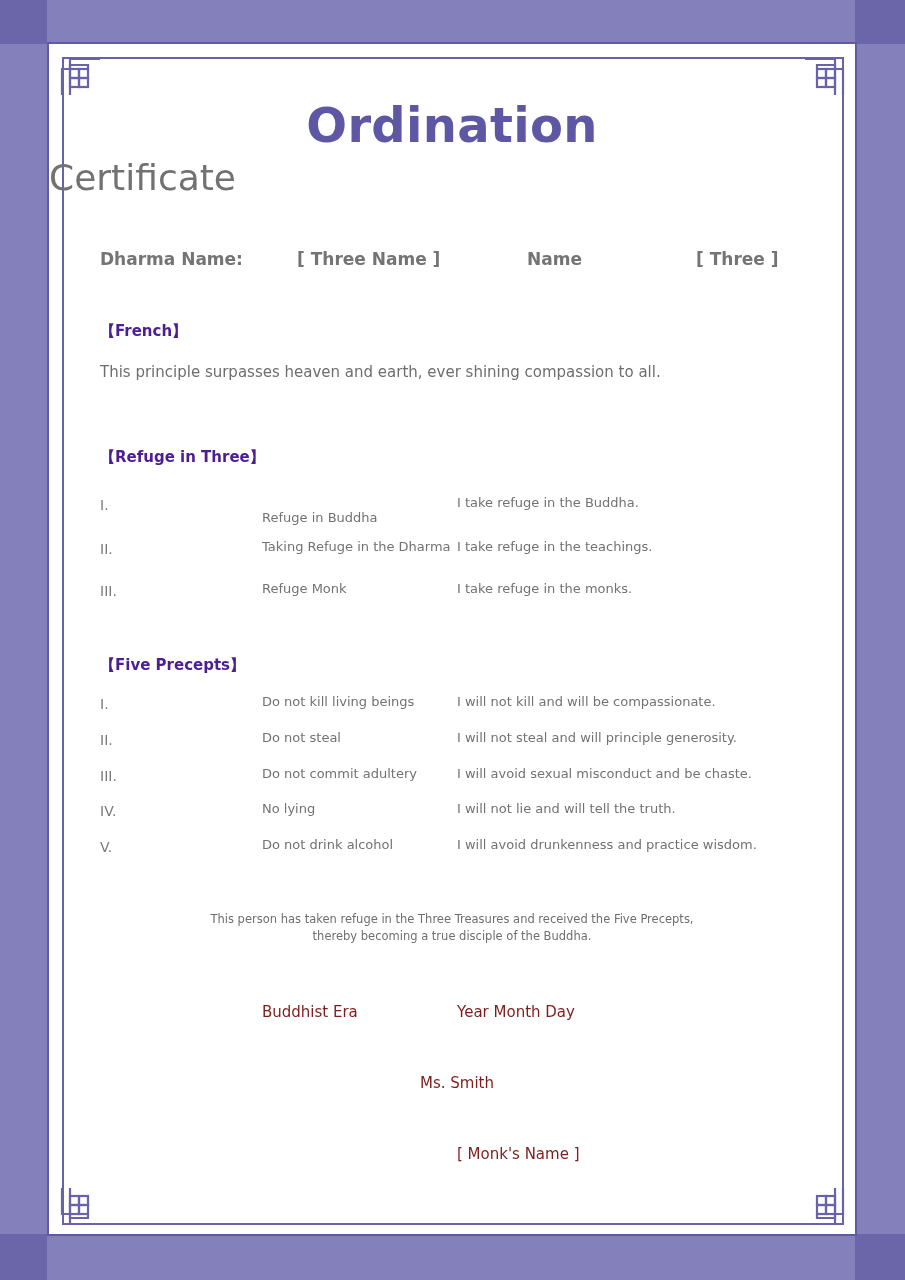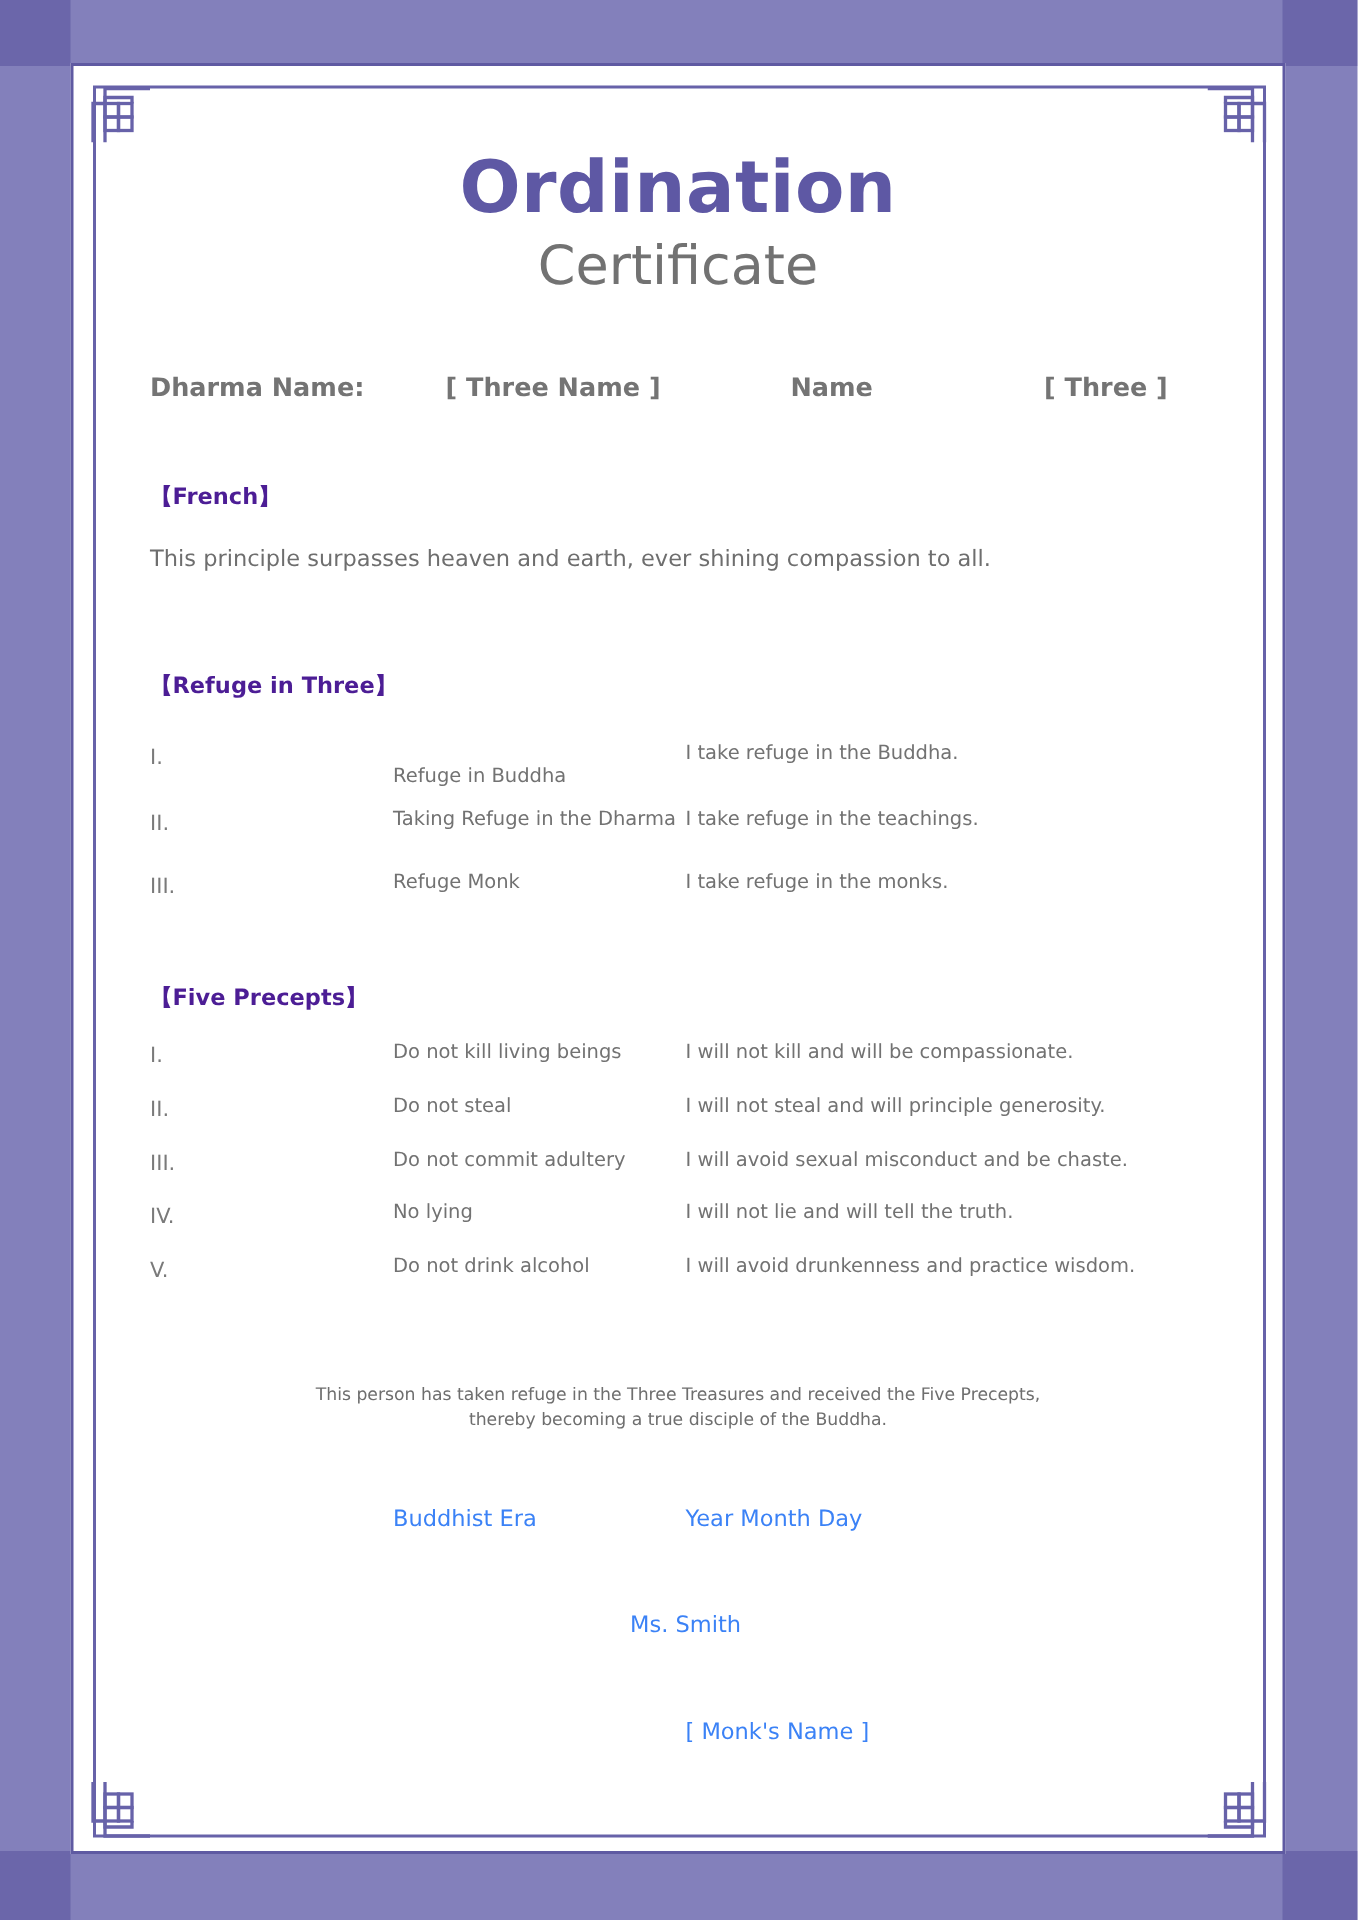--- a/index.html
+++ b/index.html
@@ -31,35 +31,35 @@
   .knot.tr { right: 10px; top: 11px; }
   .knot.bl { left: 11px; bottom: 6px; }
   .knot.br { right: 10px; bottom: 6px; }
 
   .abs { position: absolute; white-space: nowrap; }
   .title {
     left: 0; width: 806px; top: 53px; text-align: center;
     font-size: 48px; font-weight: bold; color: #5e58a4; letter-spacing: 0.3px;
   }
   .subtitle {
-    left: 0; width: 806px; top: 113px; text-align: center;
+    left: 0; width: 806px; top: 113px; text-align: left;
     font-size: 36px; color: #727272;
   }
   .name-row { font-size: 17px; font-weight: bold; color: #747474; top: 205px; }
 
   .section-head { font-size: 15px; font-weight: bold; color: #4c1d95; }
   .body-text { font-size: 15px; color: #6e6e6e; }
   .numeral { font-size: 14px; color: #7a7a7a; }
   .item-name { font-size: 13px; color: #727272; }
   .item-vow { font-size: 13px; color: #727272; }
   .declaration {
     left: 0; width: 806px; top: 860px; text-align: center;
     font-size: 11.5px; line-height: 17px; color: #6e6e6e; white-space: normal;
   }
-  .sig { font-size: 15px; color: #3b82f6; text-align: right; }
+  .sig { font-size: 15px; color: #7f1d1d; text-align: right; }
 </style>
 </head>
 <body>
 
 <div class="bg-corner tl"></div>
 <div class="bg-corner tr"></div>
 <div class="bg-corner bl"></div>
 <div class="bg-corner br"></div>
 
 <div class="page">
@@ -151,20 +151,20 @@
     <div class="abs numeral" style="left:51px; top:759px">IV.</div>
     <div class="abs item-name" style="left:213px; top:757px">No lying</div>
     <div class="abs item-vow" style="left:408px; top:757px">I will not lie and will tell the truth.</div>
 
     <div class="abs numeral" style="left:51px; top:795px">V.</div>
     <div class="abs item-name" style="left:213px; top:793px">Do not drink alcohol</div>
     <div class="abs item-vow" style="left:408px; top:793px">I will avoid drunkenness and practice wisdom.</div>
   </div>
 
   <div class="abs declaration">
-    <div style="width:520px; margin:17px auto;">This person has taken refuge in the Three Treasures and received the Five Precepts, thereby becoming a true disciple of the Buddha.</div>
+    <div style="width:520px; margin:7px auto;">This person has taken refuge in the Three Treasures and received the Five Precepts, thereby becoming a true disciple of the Buddha.</div>
   </div>
 
   <div class="abs sig" style="left:213px; top:959px">Buddhist Era</div>
   <div class="abs sig" style="left:408px; top:959px">Year Month Day</div>
   <div class="abs sig" style="left:371px; top:1030px">Ms. Smith</div>
   <div class="abs sig" style="left:408px; top:1101px">[ Monk's Name ]</div>
 </div>
 
 </body></html>

